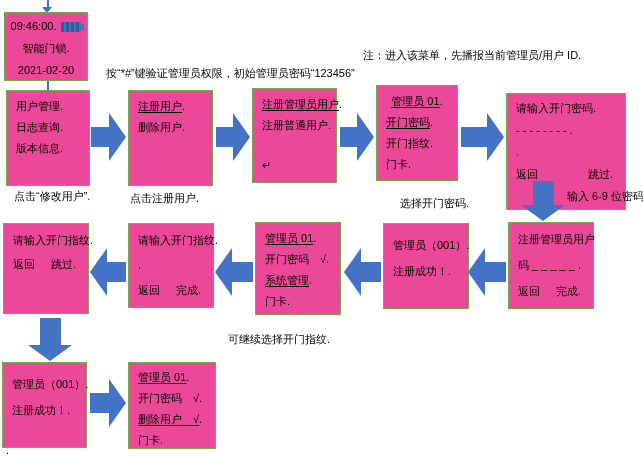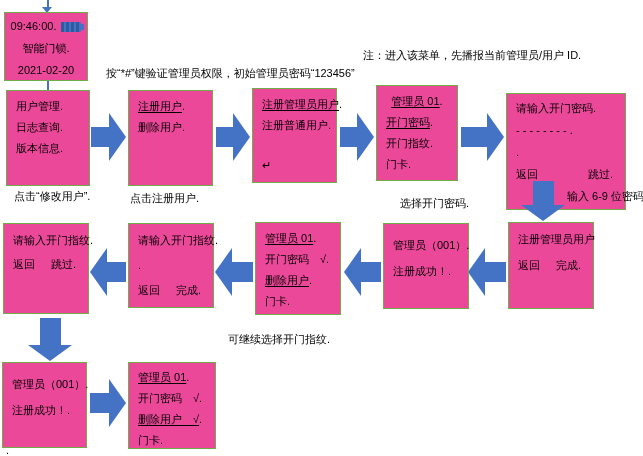--- a/index.html
+++ b/index.html
@@ -113,20 +113,21 @@
       <div class="head"></div>
     </div>
 
   <div class="cap" style="left:14px;top:189px">点击“修改用户”.</div>
   <div class="cap" style="left:130px;top:191px">点击注册用户.</div>
   <div class="cap" style="left:400px;top:196px">选择开门密码.</div>
   <div class="cap" style="left:567px;top:189px">输入 6-9 位密码.</div>
 
   <div class="box" style="left:508px;top:222px;width:86px;height:87px">
     <div class="bl" style="line-height:26px;padding-top:3px">注册管理员用户</div>
+    <div class="bl" style="line-height:26px">码 _ _ _ _ _ .</div>
     <div class="bl foot" style="line-height:26px">
       <span>返回</span>
       <span>完成.</span>
     </div>
   </div>
 
   <div class="arr left" style="left:468px;top:247px;width:38px;height:50px">
       <div class="shaft"></div>
       <div class="head"></div>
     </div>
@@ -137,21 +138,21 @@
   </div>
 
   <div class="arr left" style="left:344px;top:247px;width:37px;height:50px">
       <div class="shaft"></div>
       <div class="head"></div>
     </div>
 
   <div class="box" style="left:255px;top:222px;width:86px;height:93px">
     <div class="bl" style="line-height:21px;padding-top:5px"><span class="u">管理员 01</span><span>.</span></div>
     <div class="bl" style="line-height:21px">开门密码　√.</div>
-    <div class="bl" style="line-height:21px"><span class="u">删除用户</span><span>.</span></div>
+    <div class="bl" style="line-height:21px"><span class="u">系统管理</span><span>.</span></div>
     <div class="bl" style="line-height:21px">门卡.</div>
   </div>
 
   <div class="arr left" style="left:215px;top:247px;width:38px;height:50px">
       <div class="shaft"></div>
       <div class="head"></div>
     </div>
 
   <div class="box" style="left:128px;top:223px;width:86px;height:85px">
     <div class="bl" style="line-height:25px;padding-top:4px">请输入开门指纹.</div>

